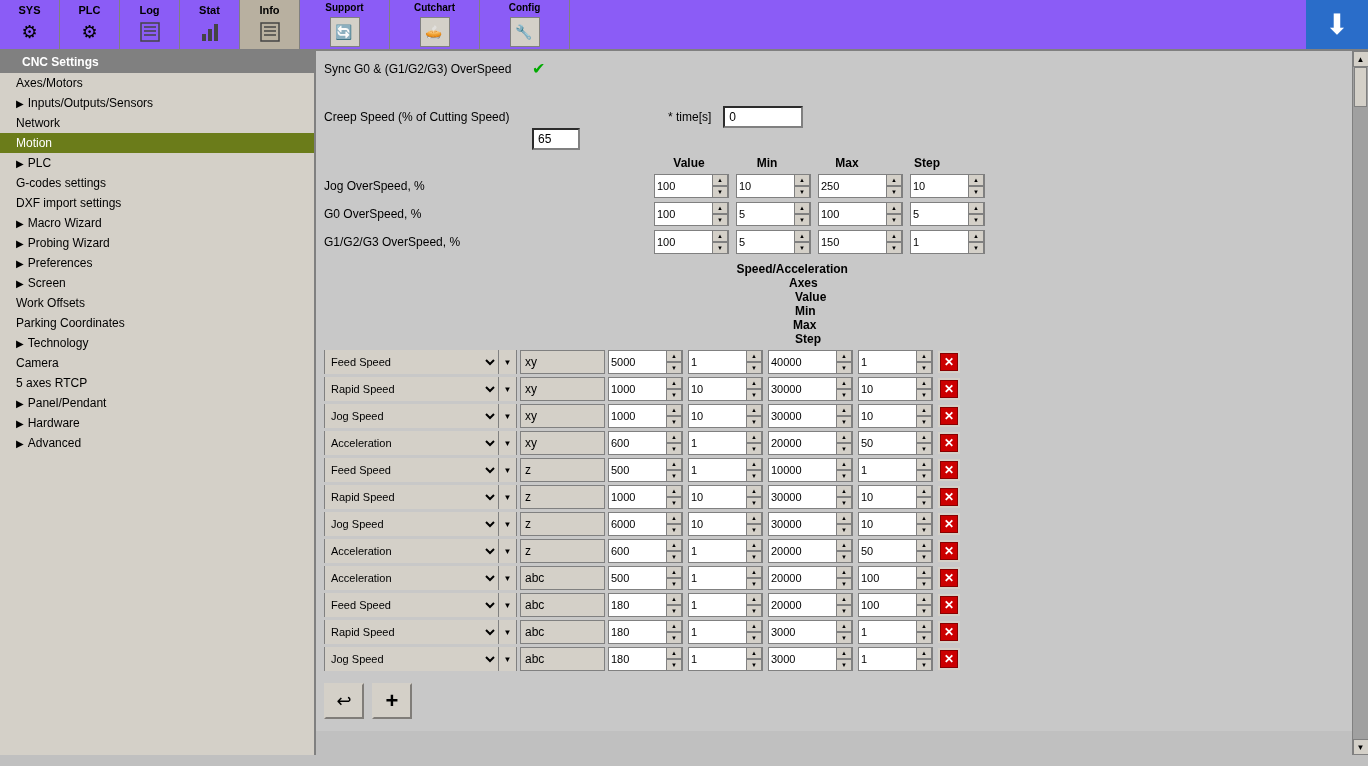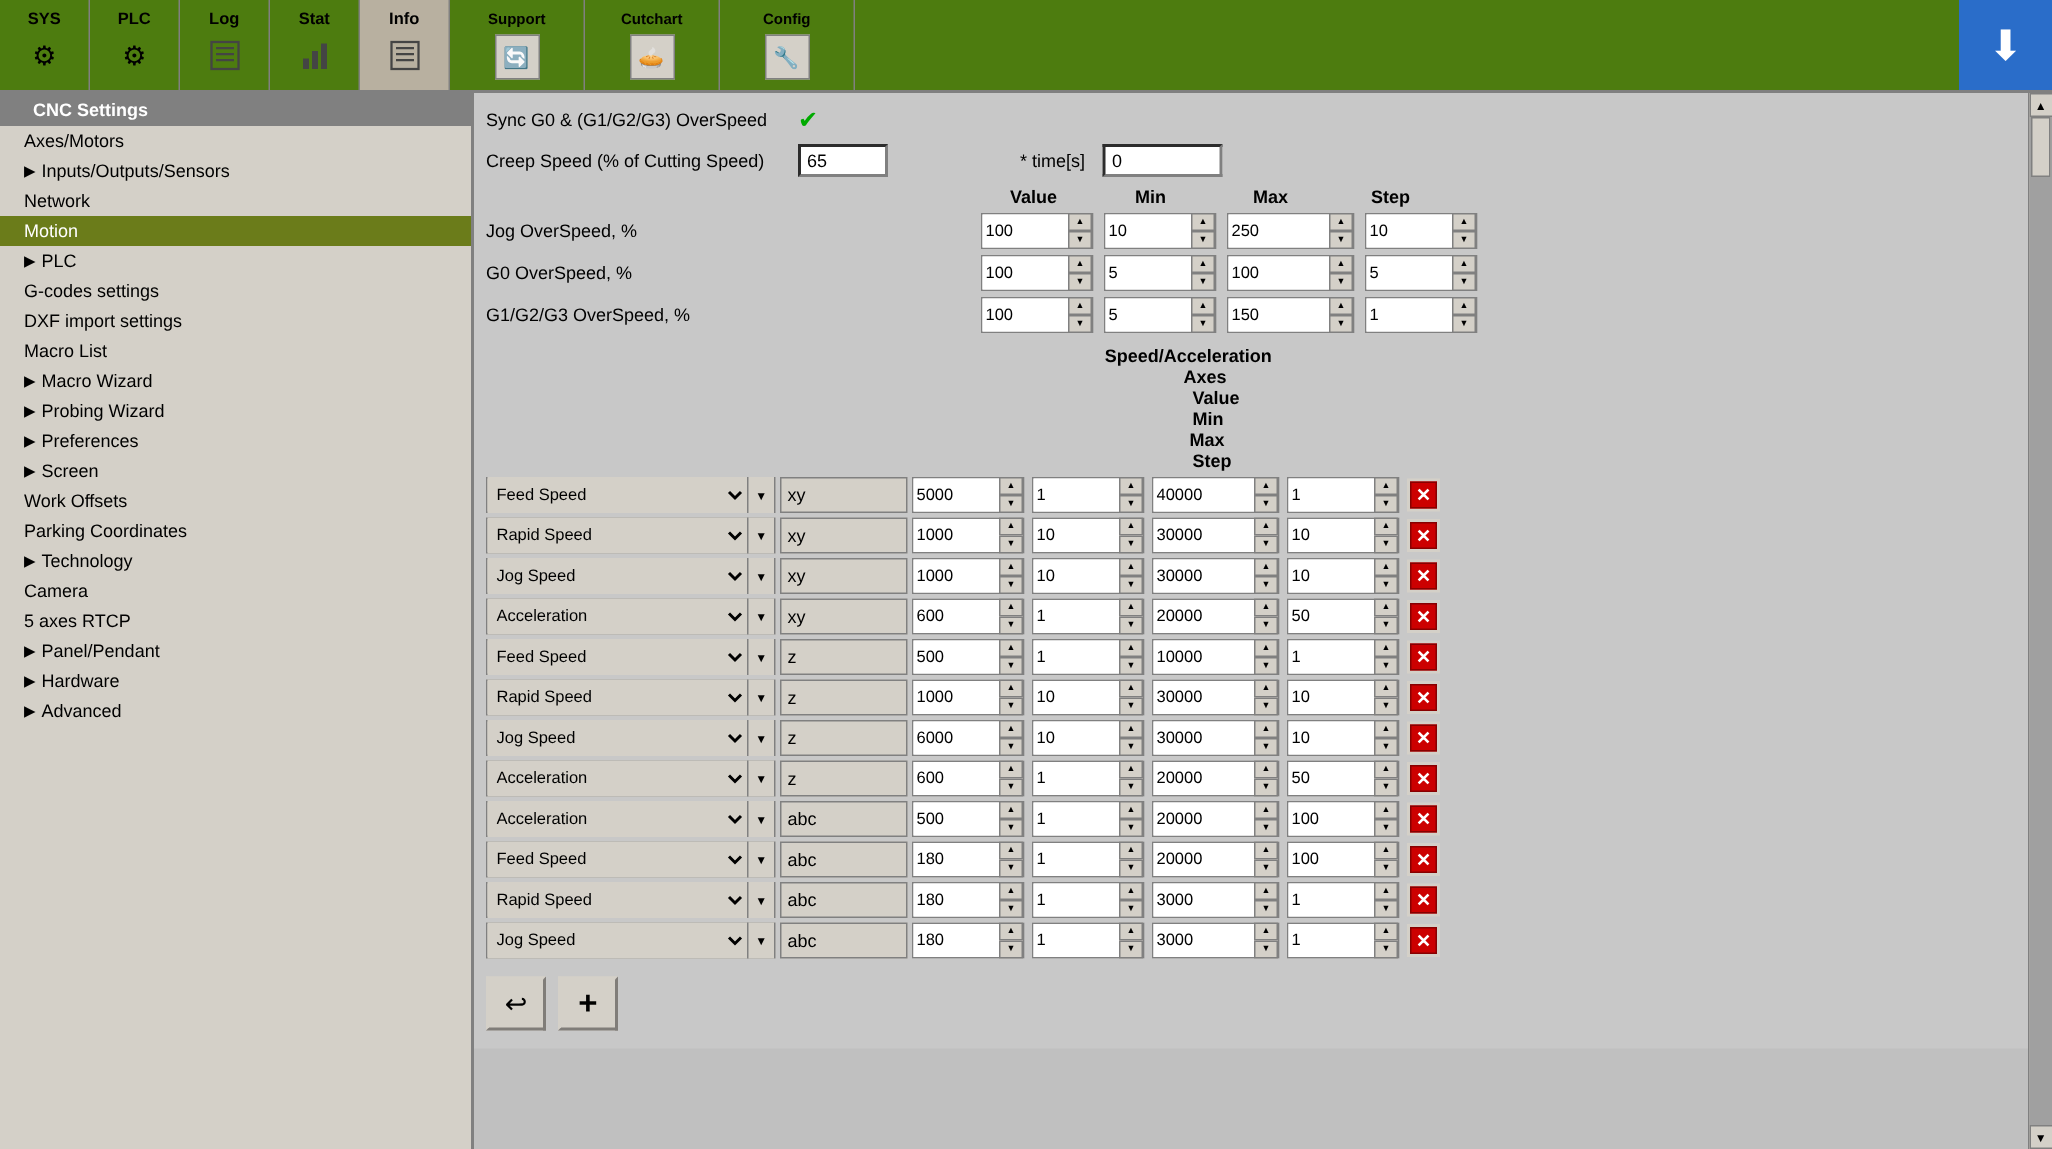--- a/index.html
+++ b/index.html
@@ -1,23 +1,23 @@
 <!DOCTYPE html>
 <html><head>
   <meta charset="utf-8">
   <style>
     * { box-sizing: border-box; margin: 0; padding: 0; }
     body { font-family: Arial, sans-serif; font-size: 12px; background: #c0c0c0; width: 1368px; height: 766px; overflow: hidden; }
 
     
     #toolbar {
       display: flex;
-      background: #4d7c0f;
+      background: #8b5cf6;
       border-bottom: 2px solid #808080;
-      height: 62px;
+      height: 51px;
       align-items: stretch;
     }
     .toolbar-group {
       display: flex;
       flex-direction: column;
       align-items: center;
       justify-content: center;
       padding: 4px 8px;
       border-right: 1px solid #808080;
       cursor: pointer;
@@ -395,23 +395,20 @@
       <span class="arrow">▶</span>
       <span>PLC</span>
     </div>
     <div class="sidebar-item">
       <span>G-codes settings</span>
     </div>
     <div class="sidebar-item">
       <span>DXF import settings</span>
     </div>
     <div class="sidebar-item">
-      <span>Macro List</span>
-    </div>
-    <div class="sidebar-item">
       <span class="arrow">▶</span>
       <span>Macro Wizard</span>
     </div>
     <div class="sidebar-item">
       <span class="arrow">▶</span>
       <span>Probing Wizard</span>
     </div>
     <div class="sidebar-item">
       <span class="arrow">▶</span>
       <span>Preferences</span>
@@ -454,21 +451,21 @@
     <div id="content">
 
 
       <div class="content-row">
         <span class="content-label">Sync G0 &amp; (G1/G2/G3) OverSpeed</span>
         <span style="font-size:16px; cursor:pointer; color:#00aa00;">✔</span>
       </div>
 
       <div class="content-row">
         <span class="content-label">Creep Speed (% of Cutting Speed)</span>
-        <input class="text-input" style="width: 60px;" value="65">
+        <input class="text-input" style="width: 48px; margin-top: 44px;" value="65">
         <span style="margin-left: 80px;">* time[s]</span>
         <input class="text-input" style="width: 80px; margin-left: 4px;" value="0">
       </div>
 
       <div style="display:flex; align-items:center; margin-bottom:4px; margin-top:4px;">
         <div style="width:326px;"></div>
         <div class="header-label" style="width:78px; text-align:center;">Value</div>
         <div class="header-label" style="width:78px; text-align:center;">Min</div>
         <div class="header-label" style="width:82px; text-align:center;">Max</div>
         <div class="header-label" style="width:78px; text-align:center;">Step</div>

